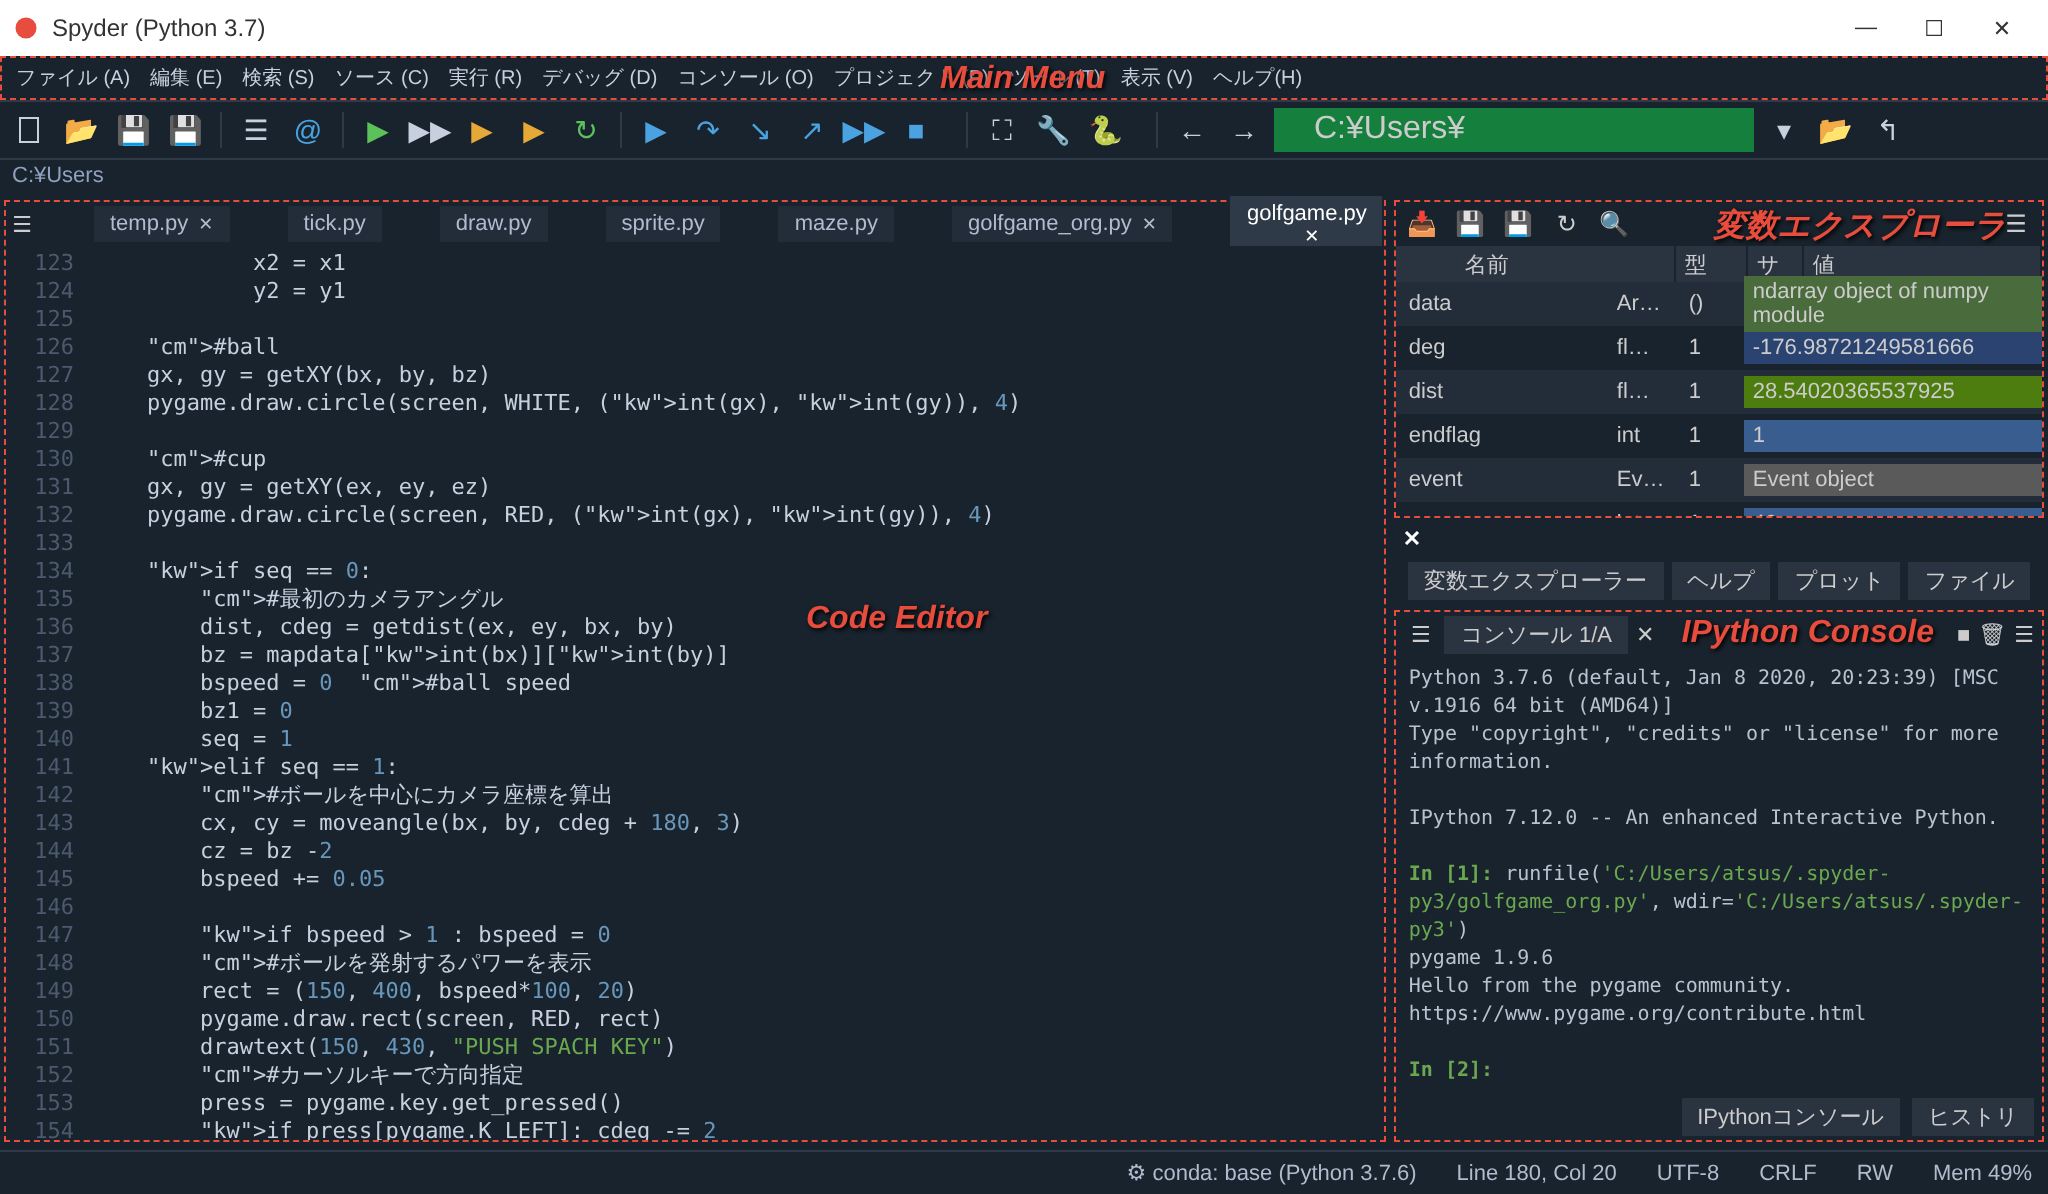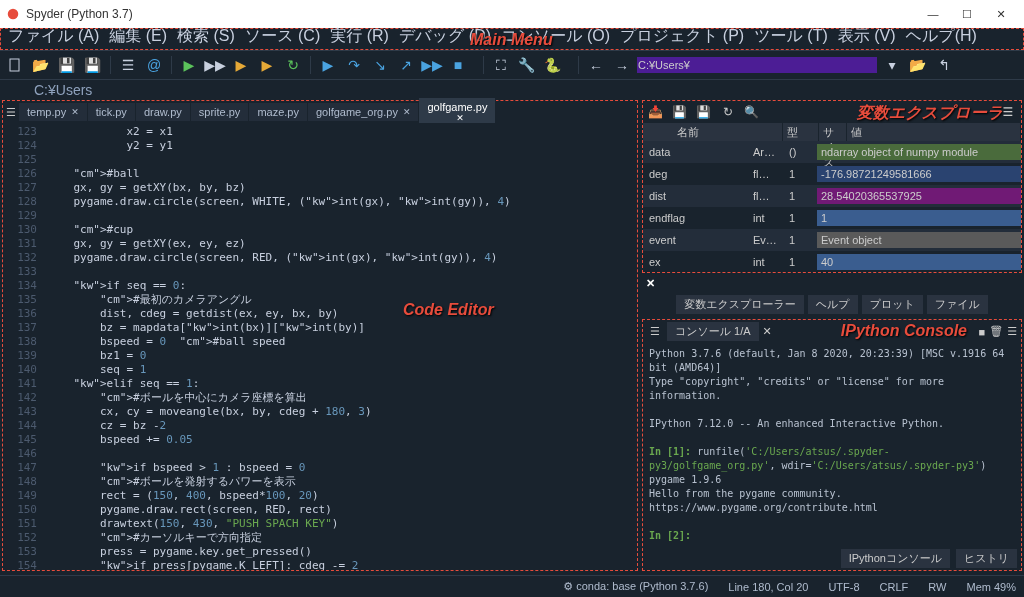--- a/index.html
+++ b/index.html
@@ -5,40 +5,40 @@
 * { margin: 0; padding: 0; box-sizing: border-box; }
 body { font-family: "Segoe UI", Arial, sans-serif; font-size: 11px; background: #19232d; color: #ccc; width: 1024px; height: 597px; overflow: hidden; position: relative; }
 
 
 .titlebar { height: 28px; background: #fff; display: flex; align-items: center; padding: 0 6px; color: #333; font-size: 12px; }
 .titlebar .logo { width: 14px; height: 14px; margin-right: 6px; }
 .titlebar .spacer { flex: 1; }
 .titlebar .wbtn { width: 34px; text-align: center; font-size: 11px; cursor: pointer; }
 
 
-.menubar { height: 22px; background: #19232d; display: flex; align-items: flex-end; padding: 0 4px; font-size: 16px; }
+.menubar { height: 22px; background: #19232d; display: flex; align-items: center; padding: 0 4px; font-size: 10px; }
 .menubar span { margin-right: 4px; color: #c8d0df; cursor: pointer; padding: 2px 3px; }
 
 
 .toolbar { height: 30px; background: #19232d; display: flex; align-items: center; padding: 0 4px; gap: 4px; border-top: 1px solid #2e3a48; border-bottom: 1px solid #2e3a48; position: relative; }
 .tb-ic { width: 22px; height: 22px; display: flex; align-items: center; justify-content: center; font-size: 14px; color: #c8d0df; cursor: pointer; }
 .tb-sep { width: 1px; height: 18px; background: #2e3a48; margin: 0 2px; }
-.tb-path { background: #4c1d95; color: #ccc; padding: 2px 1px; min-width: 240px; font-size: 11px; }
-
-
-.pathbar { height: 18px; background: #19232d; color: #8fa2bd; font-size: 14px; padding: 2px 6px; margin-left: 28px; }
+.tb-path { background: #15803d; color: #ccc; padding: 2px 20px; min-width: 240px; font-size: 16px; }
+
+
+.pathbar { height: 18px; background: #19232d; color: #8fa2bd; font-size: 11px; padding: 2px 6px; }
 
 
 .main { display: flex; height: 475px; }
 .left { flex: 1; display: flex; flex-direction: column; border-right: 1px solid #2e3a48; border: 1px dashed #e74c3c; margin: 2px; position: relative; }
 .right { width: 384px; display: flex; flex-direction: column; }
 
 
 .edtabs { height: 22px; display: flex; align-items: center; background: #19232d; gap: 0; font-size: 11px; }
-.edtab { padding: 3px 8px; background: #232d3a; color: #b0bcce; cursor: pointer; border-right: 1px solid #19232d; display: flex; align-items: center; }
+.edtab { padding: 3px 8px; background: #232d3a; color: #b0bcce; cursor: pointer; border-right: 1px solid #19232d; display: flex; align-items: center; margin-left: 28px; }
 .edtab.active { background: #2e3a48; color: #fff; flex-direction: column; }
 .edtab .x { margin-left: 5px; font-size: 9px; }
 .sidetool { width: 16px; text-align: center; cursor: pointer; }
 
 
 .editor { flex: 1; display: flex; font-family: Consolas, monospace; font-size: 11px; overflow: hidden; background: #19232d; }
 .gutter { width: 40px; background: #19232d; color: #4c5a6e; text-align: right; padding: 2px 6px 2px 0; line-height: 14px; }
 .code { flex: 1; padding: 2px 4px; line-height: 14px; color: #c8d0df; white-space: pre; position: relative; } .code .str { color: #6aa84f; } .code .num { color: #6897bb; }
 
 
@@ -291,21 +291,21 @@
           <div class="var-row">
             <div class="c-name">deg</div>
             <div class="c-type">fl…</div>
             <div class="c-size">1</div>
             <div class="c-val" style="background:#2a4370">-176.98721249581666</div>
           </div>
           <div class="var-row">
             <div class="c-name">dist</div>
             <div class="c-type">fl…</div>
             <div class="c-size">1</div>
-            <div class="c-val" style="background:#701a75">28.54020365537925</div>
+            <div class="c-val" style="background:#4d7c0f">28.54020365537925</div>
           </div>
           <div class="var-row">
             <div class="c-name">endflag</div>
             <div class="c-type">int</div>
             <div class="c-size">1</div>
             <div class="c-val" style="background:#3a5d8f">1</div>
           </div>
           <div class="var-row">
             <div class="c-name">event</div>
             <div class="c-type">Ev…</div>

